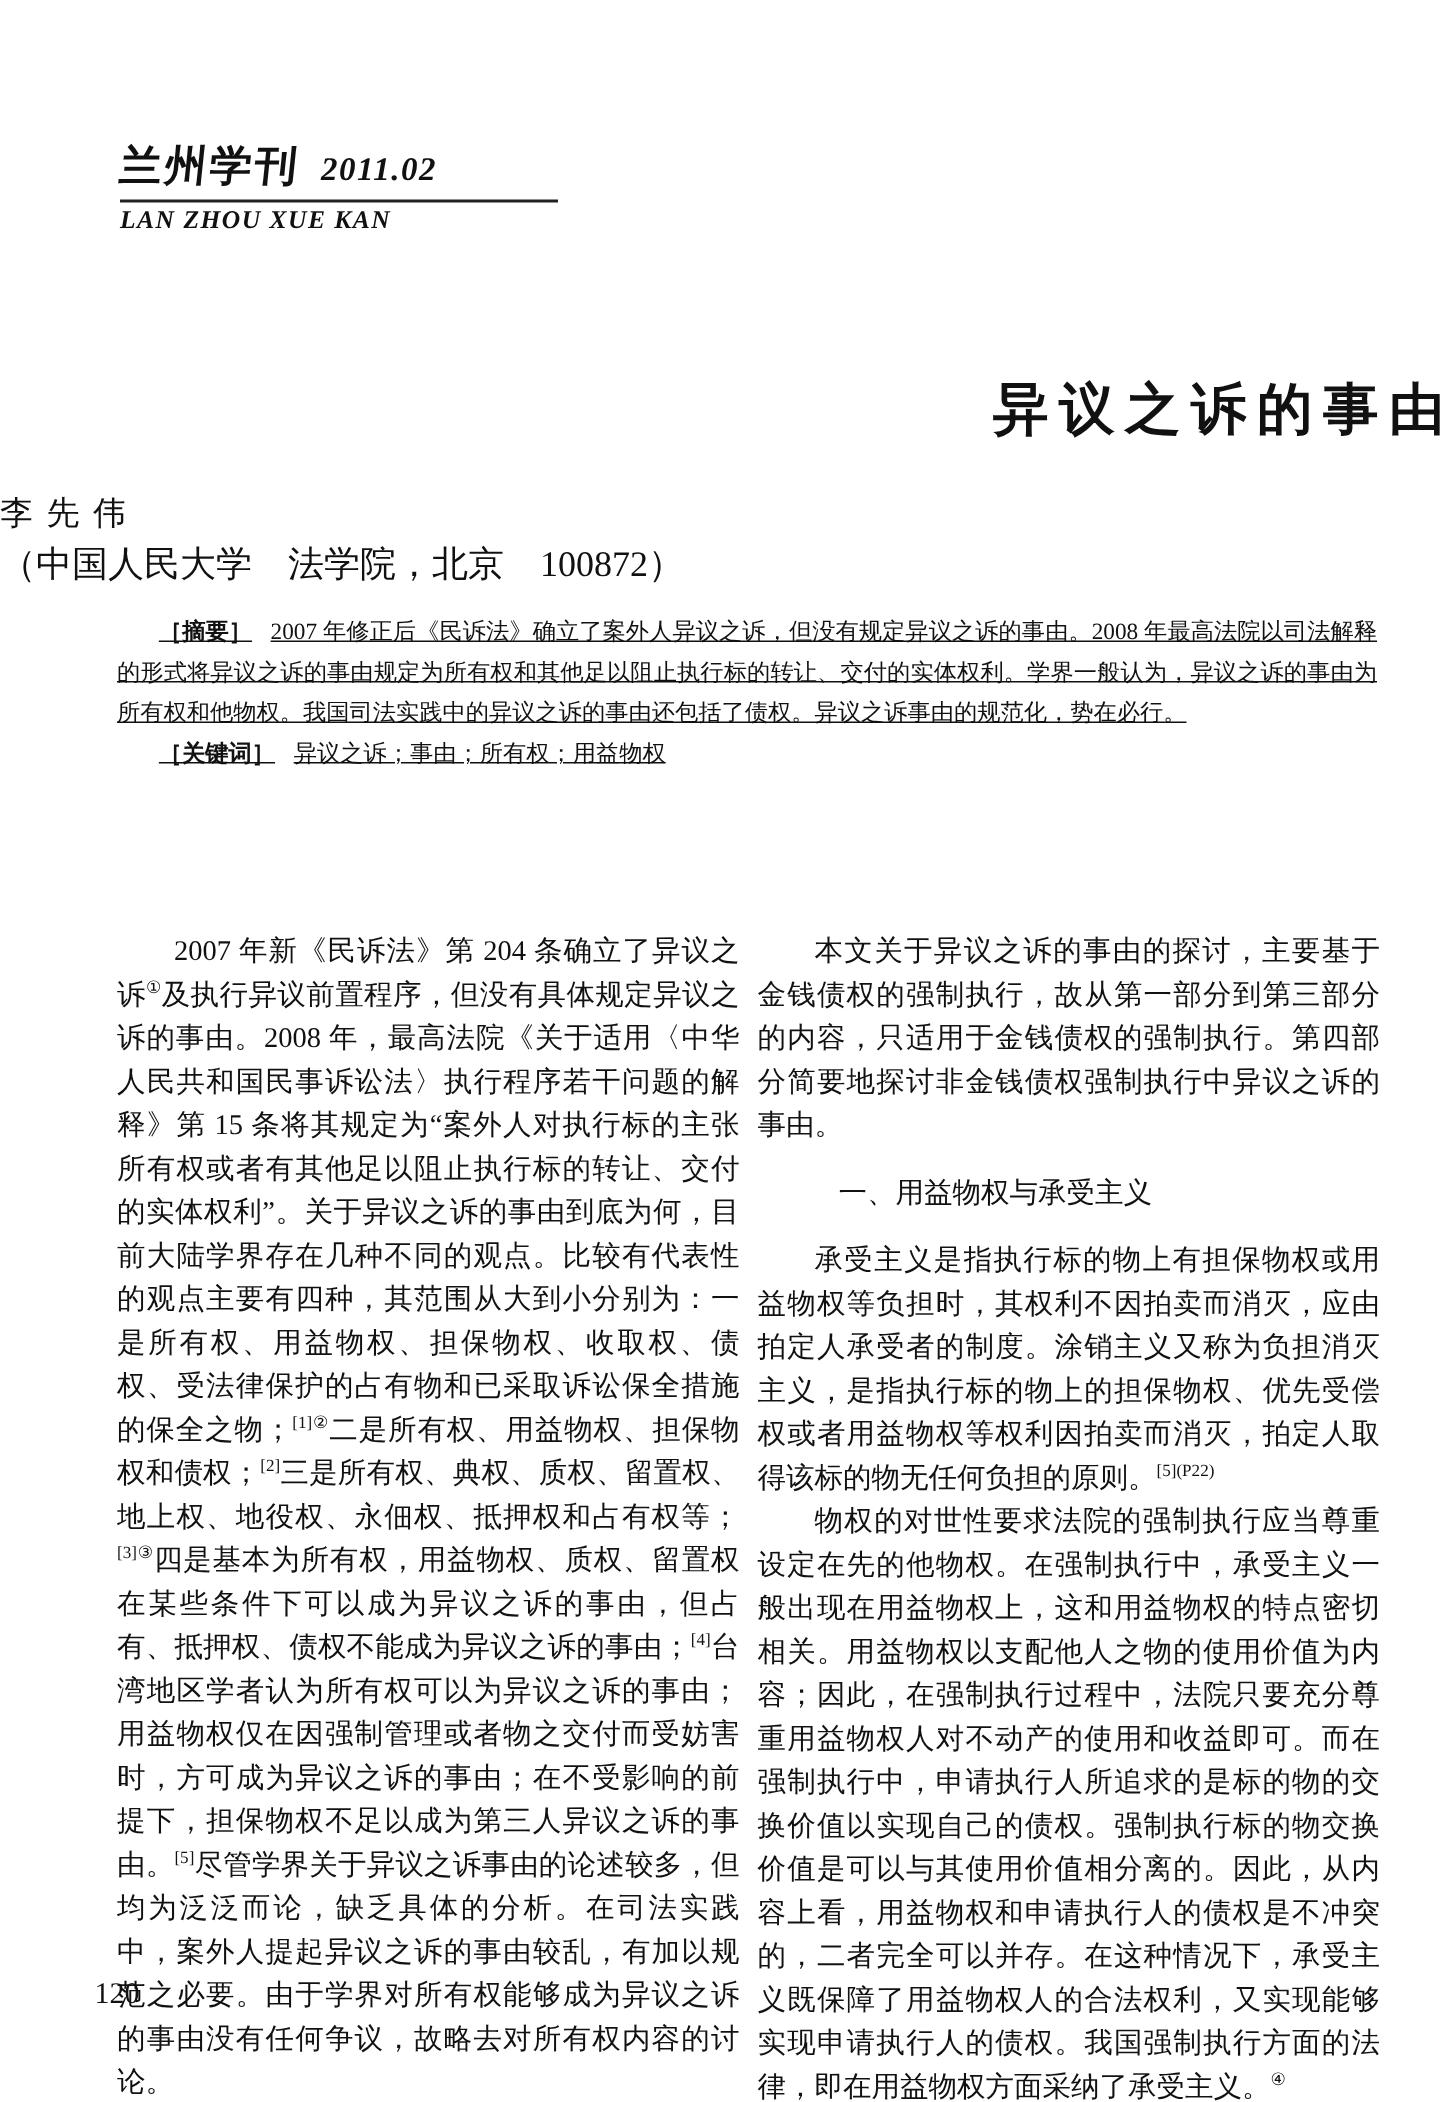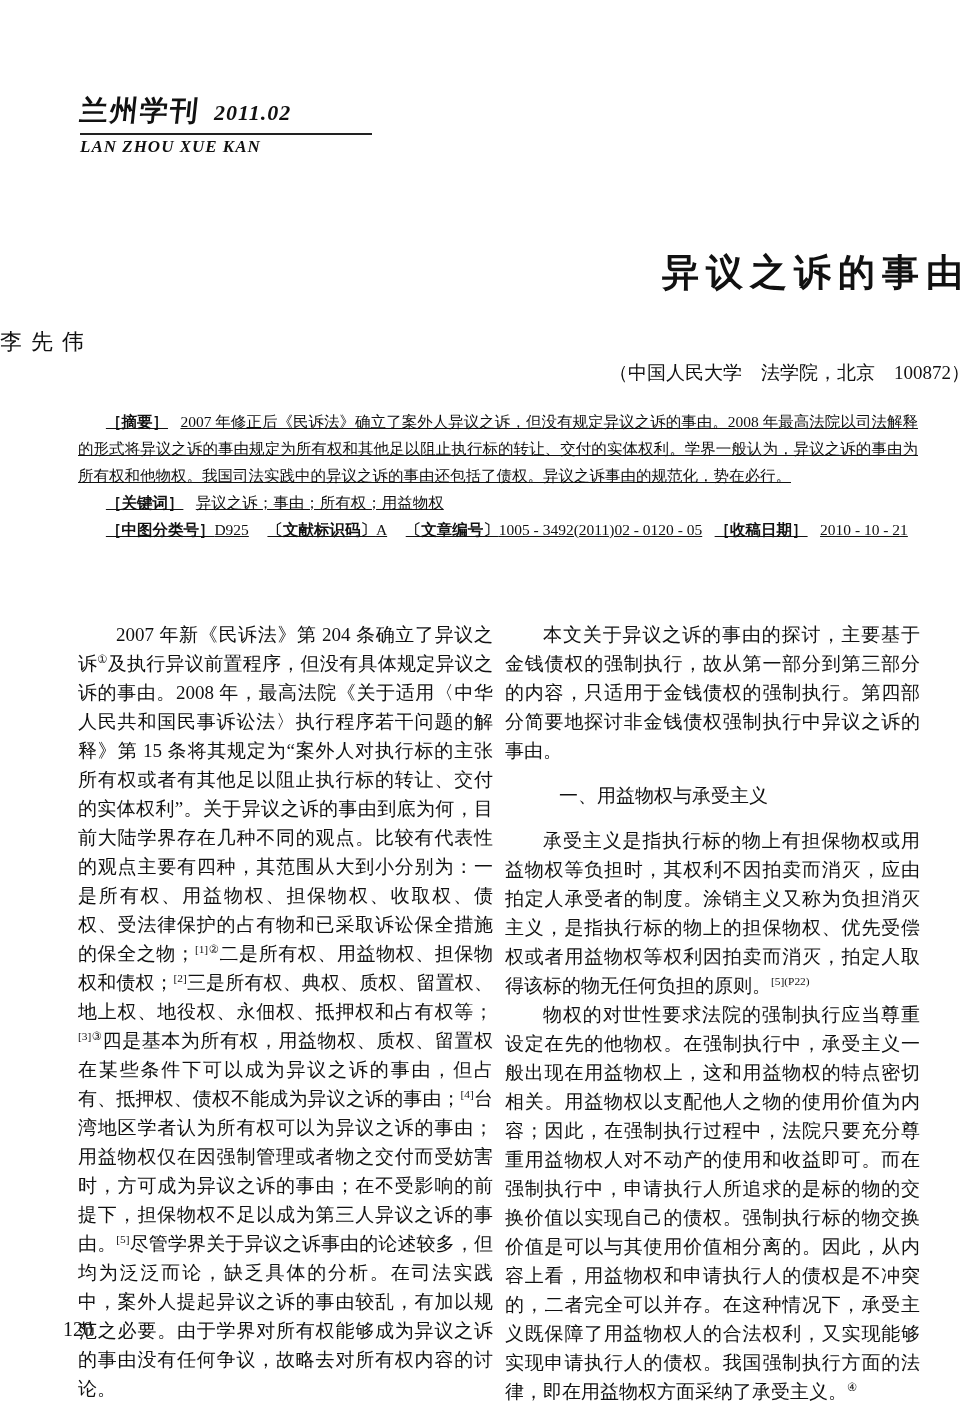--- a/index.html
+++ b/index.html
@@ -24,21 +24,21 @@
   .title{
     position:absolute;top:248px;left:0;width:100%;
     text-align:right;font-size:37px;font-weight:bold;letter-spacing:7px;
   }
   .author{
     position:absolute;top:327px;left:0;width:100%;
     text-align:left;font-size:22px;letter-spacing:9px;
   }
   .affil{
     position:absolute;top:360px;left:0;width:100%;
-    text-align:right;font-size:19px;
+    text-align:left;font-size:24px;
   }
   
   .meta{
     position:absolute;left:78px;top:408px;width:840px;
     font-size:15.5px;line-height:27px;text-align:justify;
   }
   .meta p{margin:0;text-indent:1.8em;text-decoration:underline;}
   .meta b{font-weight:bold;}
   .meta .gap{display:inline-block;width:1.2em;}
   .meta .gap-sm{display:inline-block;width:0.8em;}
@@ -67,21 +67,20 @@
     <div class="pinyin">LAN ZHOU XUE KAN</div>
   </div>
 
   <div class="title">异议之诉的事由</div>
   <div class="author">李先伟</div>
   <div class="affil">（中国人民大学　法学院，北京　100872）</div>
 
   <div class="meta">
     <p><b>［摘要］</b><span class="gap-sm"></span><span>2007 年修正后《民诉法》确立了案外人异议之诉，但没有规定异议之诉的事由。2008 年最高法院以司法解释的形式将异议之诉的事由规定为所有权和其他足以阻止执行标的转让、交付的实体权利。学界一般认为，异议之诉的事由为所有权和他物权。我国司法实践中的异议之诉的事由还包括了债权。异议之诉事由的规范化，势在必行。</span></p>
     <p><b>［关键词］</b><span class="gap-sm"></span><span>异议之诉；事由；所有权；用益物权</span></p>
-    <p><b>［中图分类号］</b><span>D925</span><span class="gap"></span><b>〔文献标识码〕</b><span>A</span><span class="gap"></span><b>〔文章编号〕</b><span>1005 - 3492(2011)02 - 0120 - 05</span><span class="gap-sm"></span><b>［收稿日期］</b><span class="gap-sm"></span><span>2010 - 10 - 21</span></p>
   </div>
 
   <div class="columns">
     <div class="col">
       <p>2007 年新《民诉法》第 204 条确立了异议之诉<sup>①</sup>及执行异议前置程序，但没有具体规定异议之诉的事由。2008 年，最高法院《关于适用〈中华人民共和国民事诉讼法〉执行程序若干问题的解释》第 15 条将其规定为“案外人对执行标的主张所有权或者有其他足以阻止执行标的转让、交付的实体权利”。关于异议之诉的事由到底为何，目前大陆学界存在几种不同的观点。比较有代表性的观点主要有四种，其范围从大到小分别为：一是所有权、用益物权、担保物权、收取权、债权、受法律保护的占有物和已采取诉讼保全措施的保全之物；<sup>[1]②</sup>二是所有权、用益物权、担保物权和债权；<sup>[2]</sup>三是所有权、典权、质权、留置权、地上权、地役权、永佃权、抵押权和占有权等；<sup>[3]③</sup>四是基本为所有权，用益物权、质权、留置权在某些条件下可以成为异议之诉的事由，但占有、抵押权、债权不能成为异议之诉的事由；<sup>[4]</sup>台湾地区学者认为所有权可以为异议之诉的事由；用益物权仅在因强制管理或者物之交付而受妨害时，方可成为异议之诉的事由；在不受影响的前提下，担保物权不足以成为第三人异议之诉的事由。<sup>[5]</sup>尽管学界关于异议之诉事由的论述较多，但均为泛泛而论，缺乏具体的分析。在司法实践中，案外人提起异议之诉的事由较乱，有加以规范之必要。由于学界对所有权能够成为异议之诉的事由没有任何争议，故略去对所有权内容的讨论。</p>
     </div>
     <div class="col">
       <p>本文关于异议之诉的事由的探讨，主要基于金钱债权的强制执行，故从第一部分到第三部分的内容，只适用于金钱债权的强制执行。第四部分简要地探讨非金钱债权强制执行中异议之诉的事由。</p>
       <h3>一、用益物权与承受主义</h3>
       <p>承受主义是指执行标的物上有担保物权或用益物权等负担时，其权利不因拍卖而消灭，应由拍定人承受者的制度。涂销主义又称为负担消灭主义，是指执行标的物上的担保物权、优先受偿权或者用益物权等权利因拍卖而消灭，拍定人取得该标的物无任何负担的原则。<sup>[5](P22)</sup></p>

